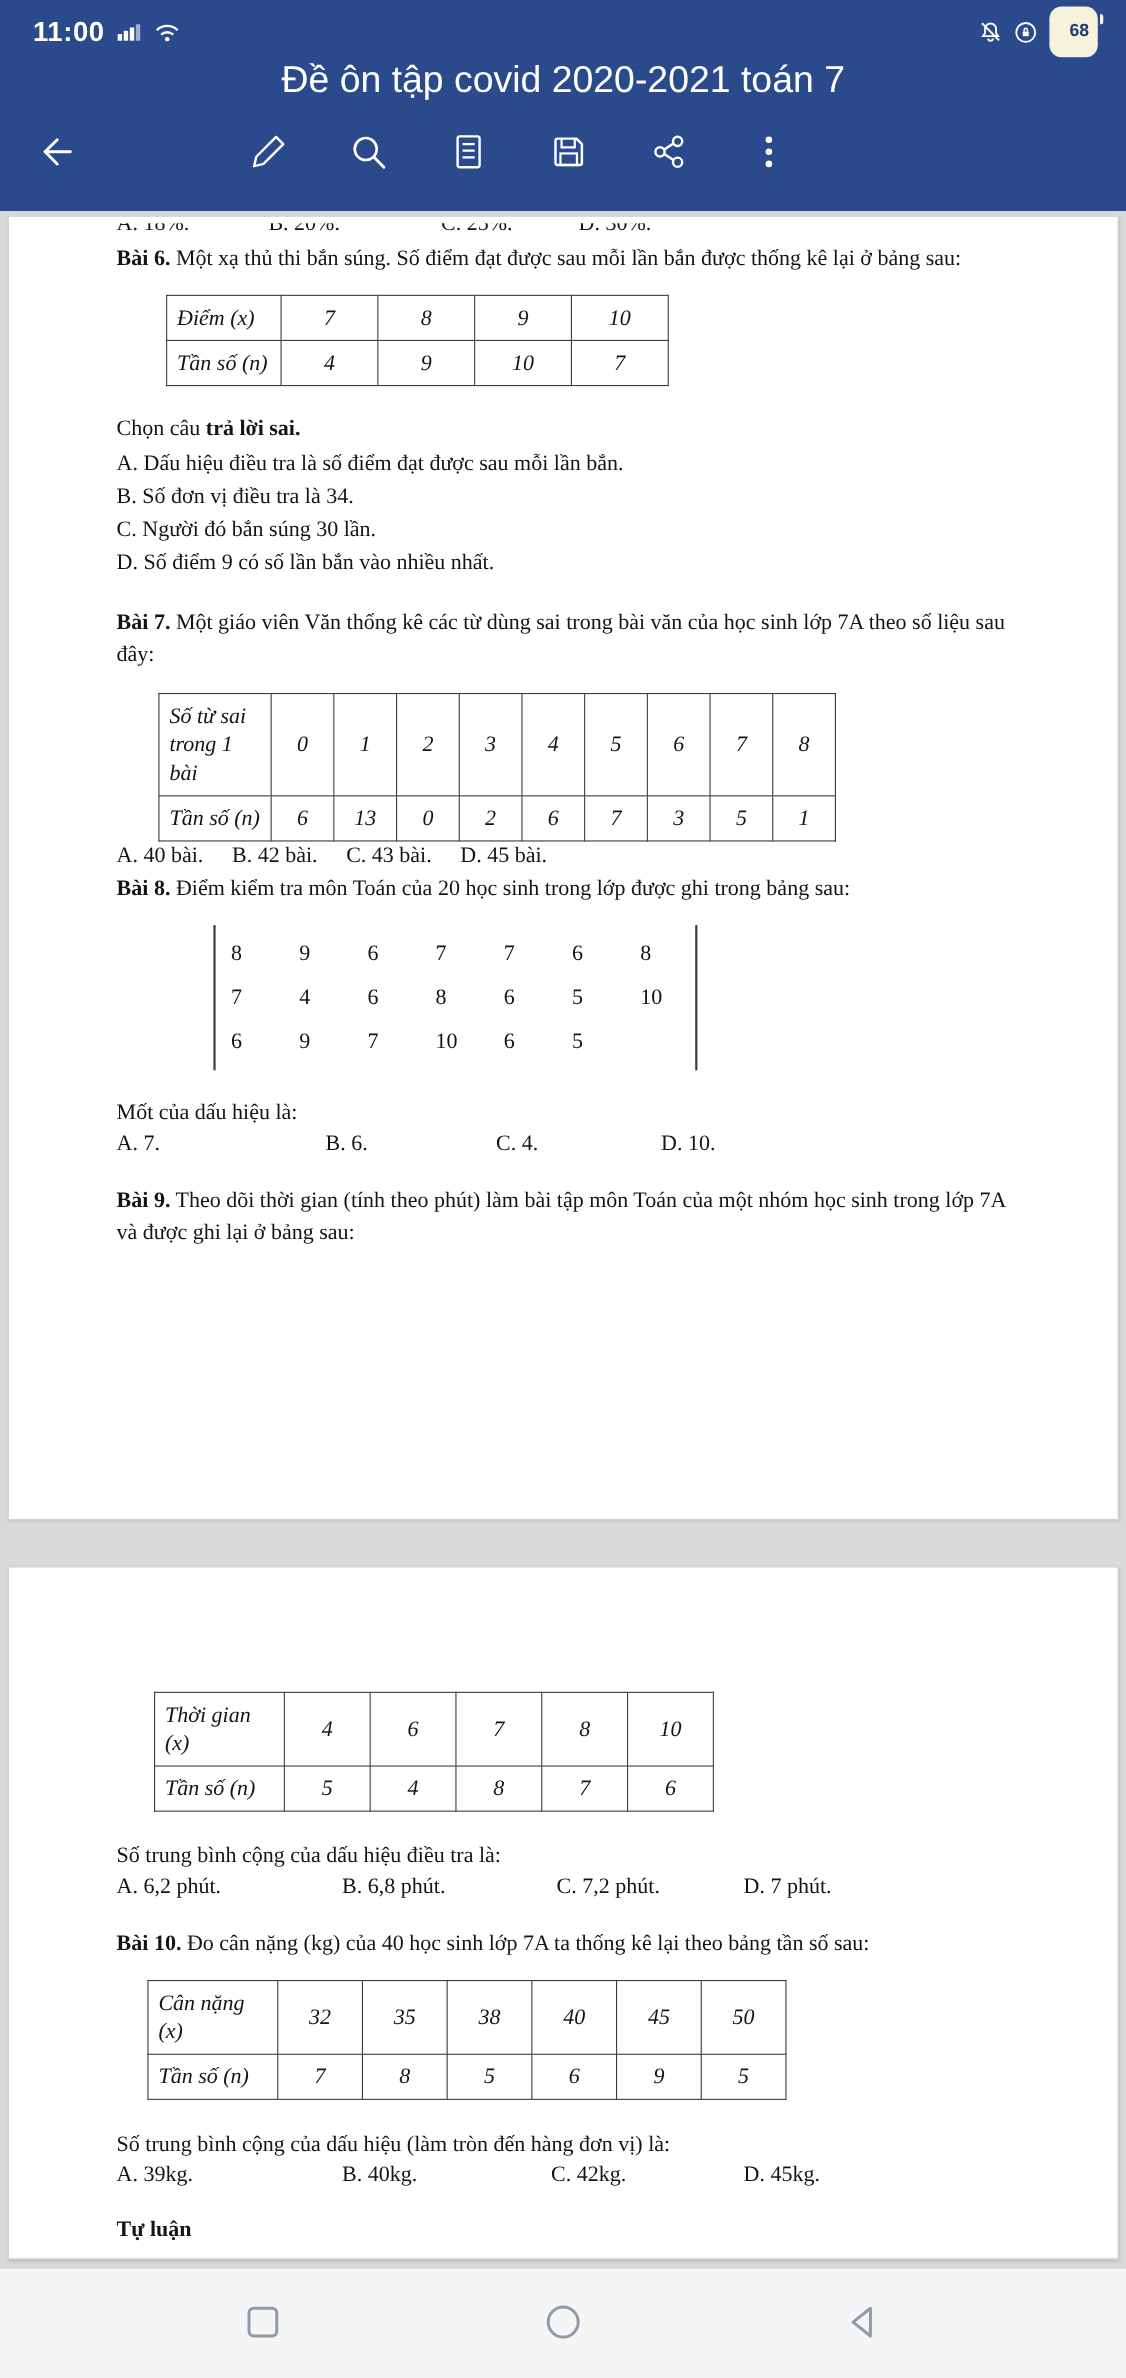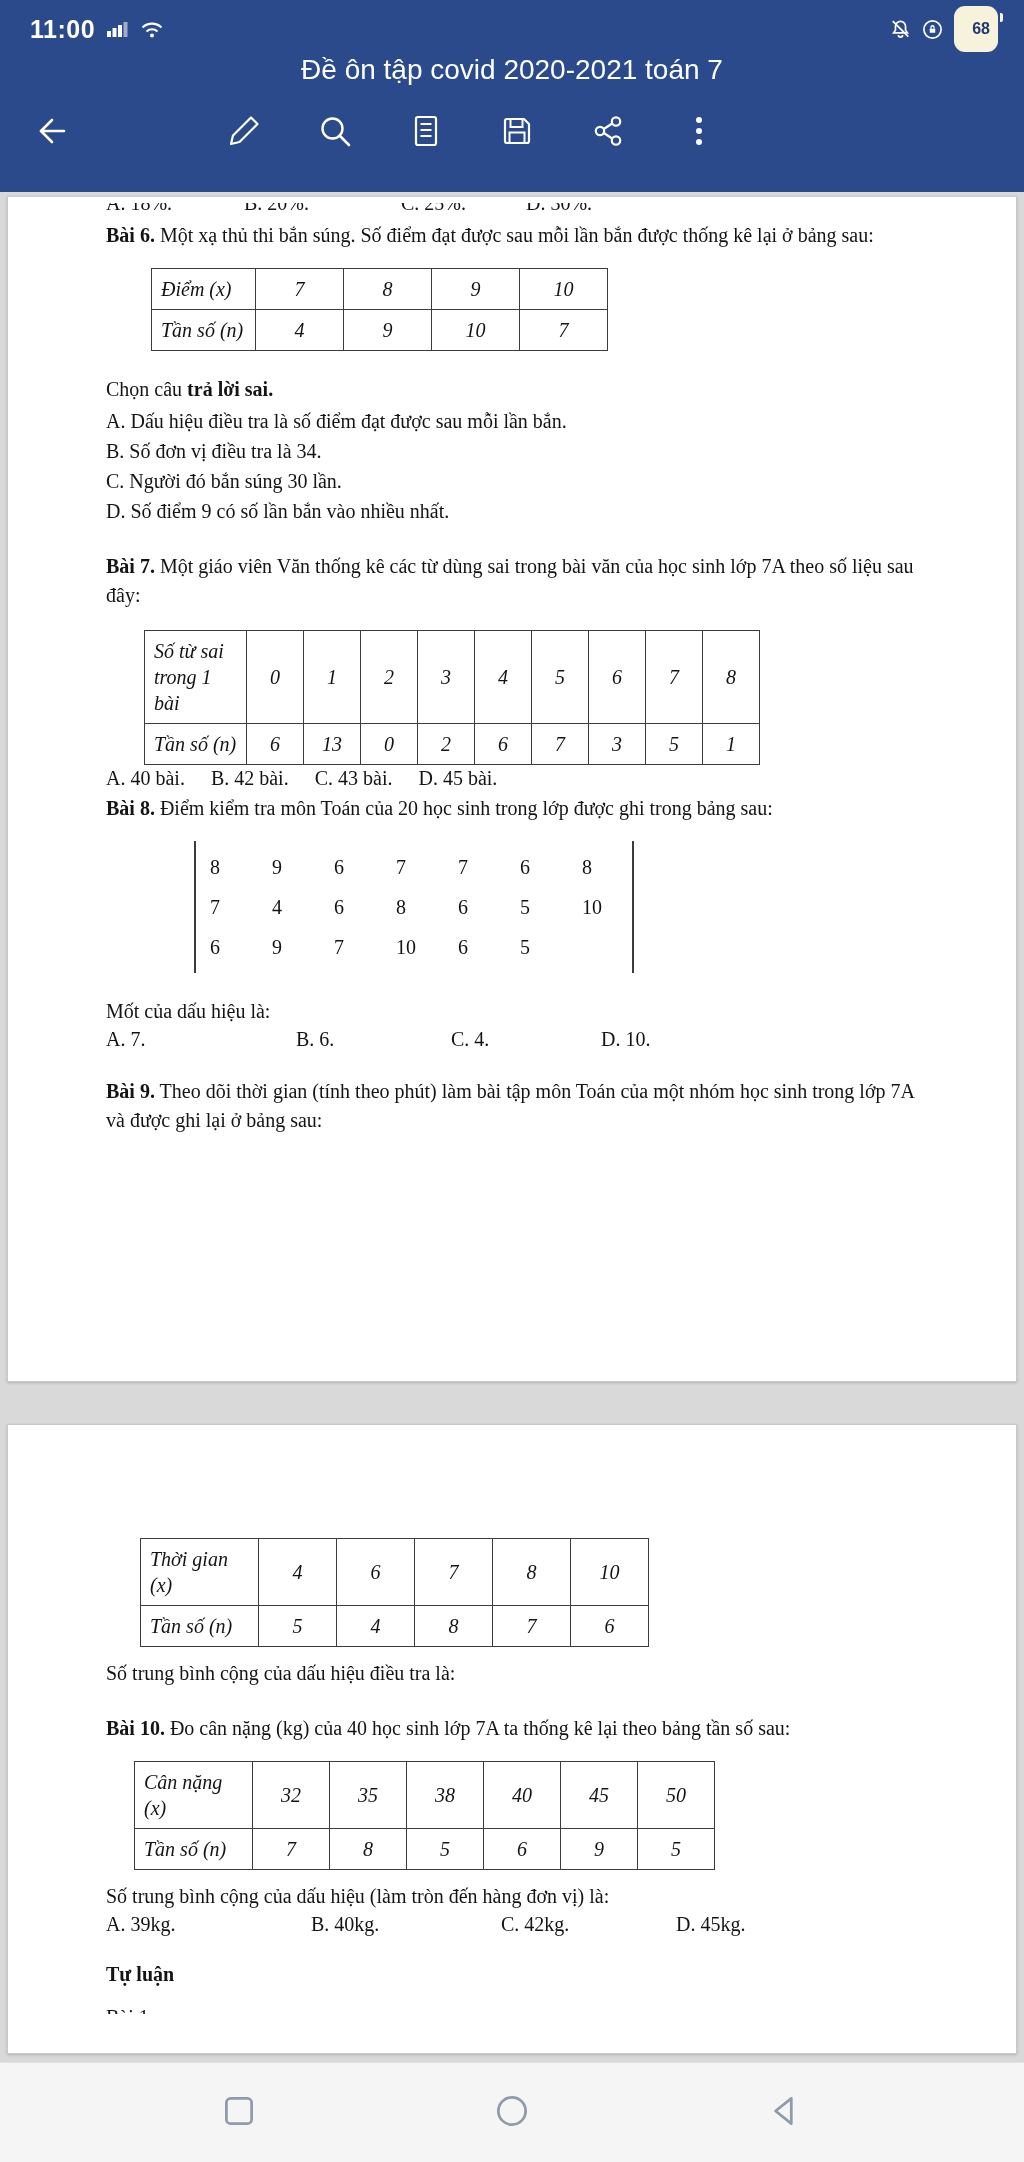--- a/index.html
+++ b/index.html
@@ -16,41 +16,41 @@
   .status-bar { display:flex; justify-content:space-between; align-items:center; height:34px; padding:0 26px 0 30px; }
   .sb-left, .sb-right { display:flex; align-items:center; gap:11px; }
   .time { font-size:25px; font-weight:700; letter-spacing:.5px; }
   .sb-icon { display:block; }
   .battery {
     display:inline-block; min-width:44px; text-align:right;
     background:#f7f2dc; color:#1f3a6e; font-size:16px; font-weight:700;
     border-radius:11px; padding:14px 8px; position:relative;
   }
   .battery::after { content:""; position:absolute; right:-5px; top:7px; width:3px; height:9px; background:#f7f2dc; border-radius:0 2px 2px 0; }
-  .app-title { text-align:center; font-size:28px; font-weight:400; margin-top:8px; white-space:nowrap; }
+  .app-title { text-align:center; font-size:34px; font-weight:400; margin-top:8px; white-space:nowrap; }
   .toolbar { display:flex; align-items:center; height:76px; padding:14px 0 0 28px; }
   .icon-btn { background:none; border:none; padding:0; cursor:pointer; width:44px; height:44px; display:flex; align-items:center; justify-content:center; }
   .tool-group { display:flex; align-items:center; gap:47px; margin-left:150px; }
 
   
   .doc-area { flex:1; background:#d9d9d9; overflow:hidden; }
   .page {
     background:#fff; margin:0 7px; border:1px solid #c9c9c9;
     font-family:"Liberation Serif", serif; font-size:20px; color:#141414;
     box-shadow:0 1px 3px rgba(0,0,0,.18);
   }
   .page1 { margin-top:4px; height:1186px; padding:6px 100px 0 98px; overflow:hidden; }
   .page-gap { height:42px; }
   .page2 { height:630px; padding:84px 100px 0 98px; overflow:hidden; }
 
   .para { margin:0; line-height:1.45; }
   b { font-weight:700; }
   .bold { font-weight:700; }
 
-  .mt2{margin-top:2px}.mt4{margin-top:4px}.mt18{margin-top:18px}.mt20{margin-top:20px}.mt22{margin-top:12px}
+  .mt2{margin-top:2px}.mt4{margin-top:4px}.mt18{margin-top:18px}.mt20{margin-top:20px}.mt22{margin-top:26px}
   .mt24{margin-top:24px}.mt26{margin-top:26px}
 
   
   .doc-table { border-collapse:collapse; }
   .doc-table td { border:1px solid #3c3c3c; text-align:center; padding:7px 6px; line-height:1.3;font-style:italic; }
   .doc-table td:first-child { text-align:left; padding-left:9px; }
   .t6 { margin-left:45px; } .t6 td { width:88px; } .t6 td:first-child { width:104px; }
   .t7 { margin-left:38px; } .t7 td { width:57px; } .t7 td:first-child { width:102px; }
   .t9 { margin-left:34px;margin-top:29px; } .t9 td { width:78px; } .t9 td:first-child { width:118px; }
   .t10 { margin-left:28px; } .t10 td { width:77px; } .t10 td:first-child { width:118px; }
@@ -324,20 +324,26 @@
               <td>5</td>
               <td>4</td>
               <td>8</td>
               <td>7</td>
               <td>6</td>
             </tr>
       </tbody>
         </table>
 
       <p class="para mt22">Số trung bình cộng của dấu hiệu điều tra là:</p>
+      <div class="opts-grid og9 mt2">
+          <span>A. 6,2 phút.</span>
+          <span>B. 6,8 phút.</span>
+          <span>C. 7,2 phút.</span>
+          <span>D. 7 phút.</span>
+        </div>
 
       <p class="para mt26">
         <b>Bài 10.</b><span> Đo cân nặng (kg) của 40 học sinh lớp 7A ta thống kê lại theo bảng tần số sau:</span>
       </p>
 
       <table class="doc-table t10 mt18">
         <tbody>
             <tr>
               <td>Cân nặng (x)</td>
               <td>32</td>

